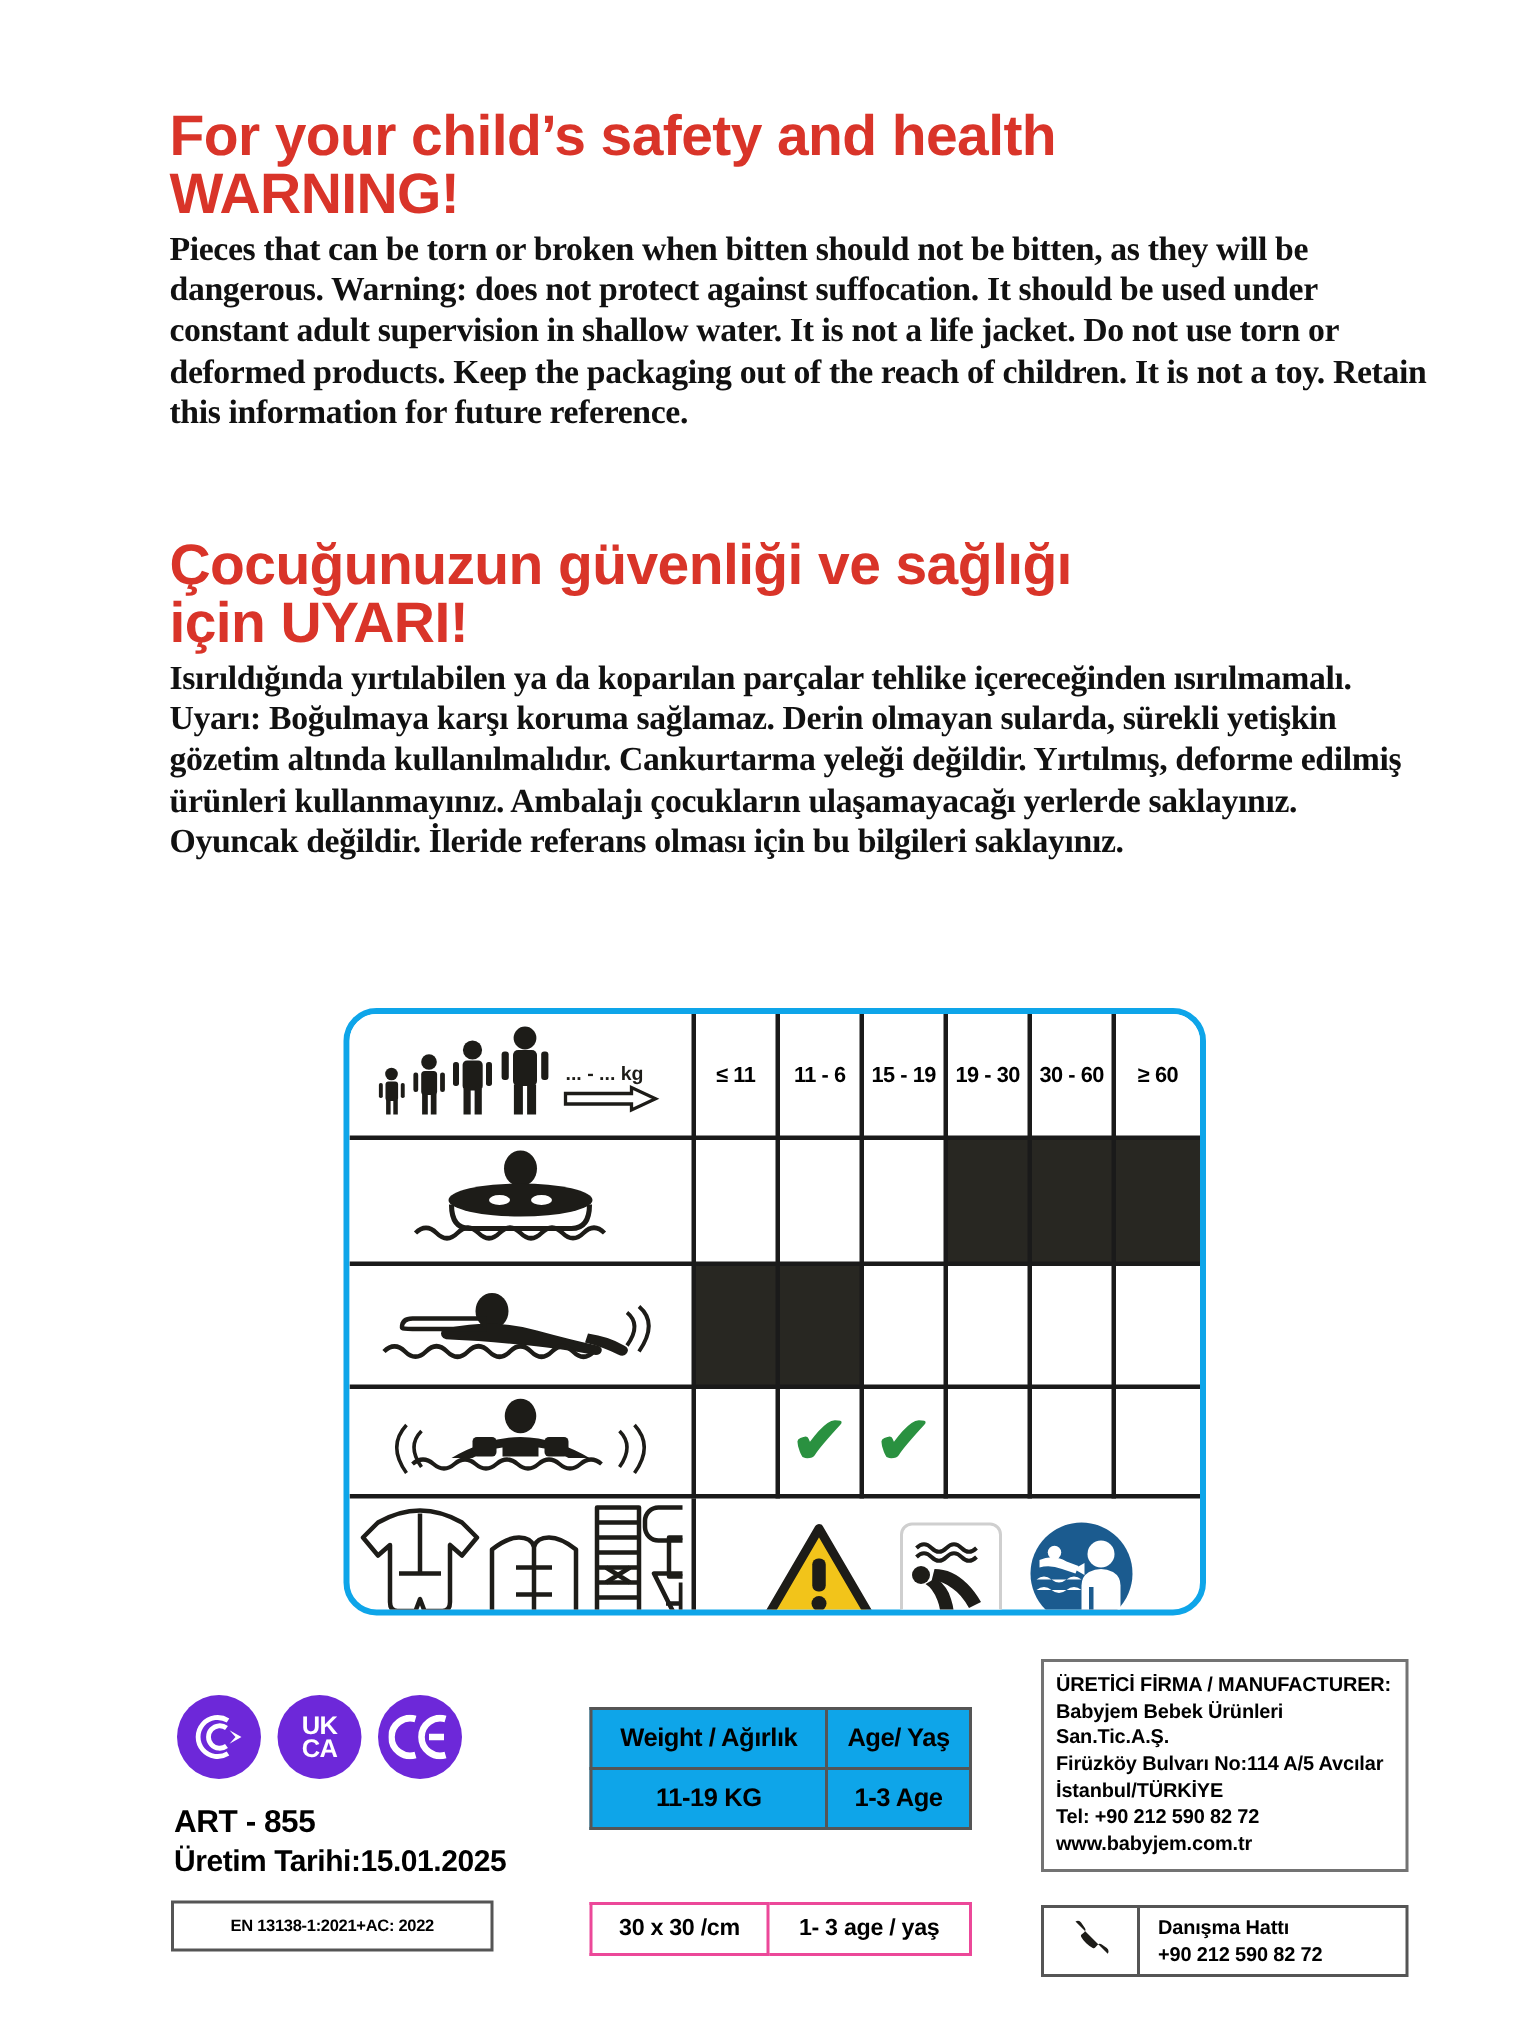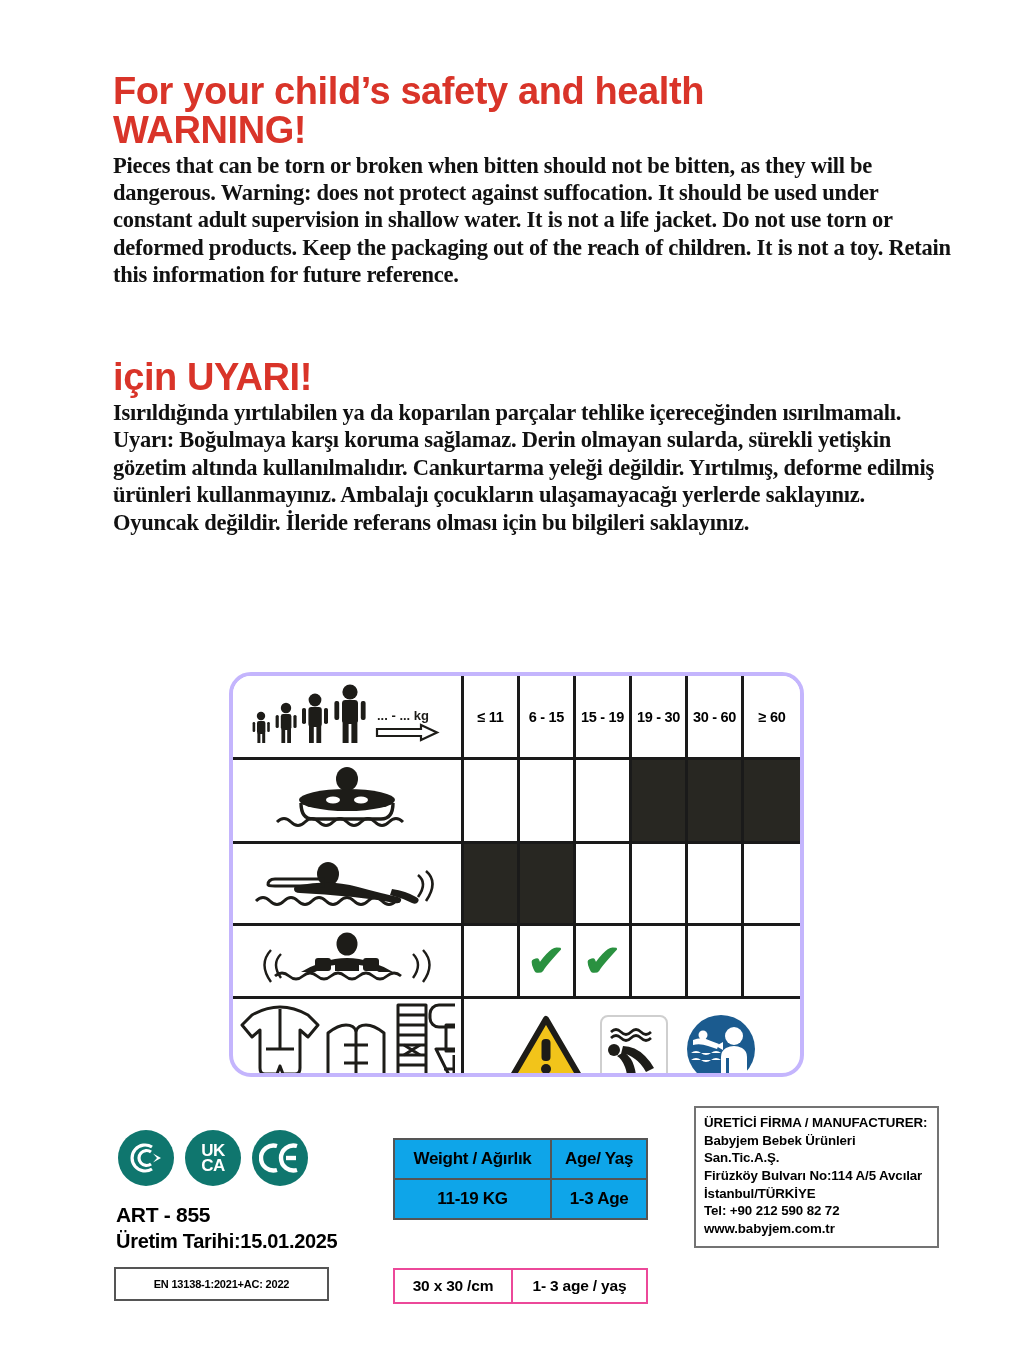--- a/index.html
+++ b/index.html
@@ -48,21 +48,21 @@
     font-family: Liberation Serif, serif;
   }
 
   
   #picto-panel {
     position: absolute;
     left: 211px;
     top: 672px;
     width: 575px;
     height: 405px;
-    border: 4px solid #c4b5fd;
+    border: 4px solid #0ea5e9;
     border-radius: 22px;
     background: #ffffff;
     box-sizing: border-box;
     overflow: hidden;
   }
   .picto-grid {
     position: absolute;
     left: 0; top: 0;
     width: 100%;
     height: 100%;
@@ -125,21 +125,21 @@
     position: absolute;
     left: 100px;
     top: 1130px;
     display: flex;
     gap: 11px;
     align-items: center;
   }
   .cert-circle {
     width: 56px; height: 56px;
     border-radius: 50%;
-    background: #0f766e;
+    background: #6d28d9;
     display: flex;
     align-items: center;
     justify-content: center;
     color: #ffffff;
   }
   .ukca-text {
     font-size: 17px;
     font-weight: bold;
     line-height: 0.9;
     text-align: center;
@@ -275,20 +275,21 @@
   <div class="warn-block" id="en-block">
     <div class="warn-title">
       <span>For your child’s safety and health</span>
       <span class="l2">WARNING!</span>
     </div>
     <p class="warn-body">Pieces that can be torn or broken when bitten should not be bitten, as they will be dangerous. Warning: does not protect against suffocation. It should be used under constant adult supervision in shallow water. It is not a life jacket. Do not use torn or deformed products. Keep the packaging out of the reach of children. It is not a toy. Retain this information for future reference.</p>
   </div>
 
   <div class="warn-block" id="tr-block">
     <div class="warn-title">
+      <span>Çocuğunuzun güvenliği ve sağlığı</span>
       <span class="l2">için UYARI!</span>
     </div>
     <p class="warn-body">Isırıldığında yırtılabilen ya da koparılan parçalar tehlike içereceğinden ısırılmamalı. Uyarı: Boğulmaya karşı koruma sağlamaz. Derin olmayan sularda, sürekli yetişkin gözetim altında kullanılmalıdır. Cankurtarma yeleği değildir. Yırtılmış, deforme edilmiş ürünleri kullanmayınız. Ambalajı çocukların ulaşamayacağı yerlerde saklayınız. Oyuncak değildir. İleride referans olması için bu bilgileri saklayınız.</p>
   </div>
 
   <div id="picto-panel">
     <div class="picto-grid">
 
       <div class="cell icon-col">
         <svg width="200" height="66" viewBox="0 0 200 66">
@@ -326,21 +327,21 @@
 
           <g fill="none" stroke="#1d1c18" stroke-width="2.2">
             <path d="M130 45 L174 45 L174 41 L190 48.5 L174 56 L174 52 L130 52 Z"></path>
           </g>
         </svg>
       </div>
       <div class="cell">
           <span class="hdr-label">≤ 11</span>
         </div>
       <div class="cell">
-          <span class="hdr-label">6 - 15</span>
+          <span class="hdr-label">11 - 6</span>
         </div>
       <div class="cell">
           <span class="hdr-label">15 - 19</span>
         </div>
       <div class="cell">
           <span class="hdr-label">19 - 30</span>
         </div>
       <div class="cell">
           <span class="hdr-label">30 - 60</span>
         </div>
@@ -540,14 +541,25 @@
   <div id="manufacturer-box">
     <div class="m-line">ÜRETİCİ FİRMA / MANUFACTURER:</div>
     <div class="m-line">Babyjem Bebek Ürünleri</div>
     <div class="m-line">San.Tic.A.Ş.</div>
     <div class="m-line">Firüzköy Bulvarı No:114 A/5 Avcılar</div>
     <div class="m-line">İstanbul/TÜRKİYE</div>
     <div class="m-line">Tel: +90 212 590 82 72</div>
     <div class="m-line">www.babyjem.com.tr</div>
   </div>
 
+  <div id="helpline-box">
+    <div class="phone-cell">
+      <svg width="28" height="28" viewBox="0 0 28 28">
+        <path d="M6.5 2.2 q2.6 -1.4 4.2 0.8 l2.6 3.8 q1.2 1.8 -0.6 3.3 l-1.8 1.5 q-0.8 0.7 -0.2 1.8 q1.3 2.4 3.6 4.6 q2.3 2.2 4.7 3.4 q1.1 0.5 1.8 -0.3 l1.5 -1.8 q1.5 -1.8 3.3 -0.5 l3.6 2.6 q2.1 1.6 0.7 4.1" transform="translate(-2,-1) scale(0.92)" fill="#1d1c18"></path>
+      </svg>
+    </div>
+    <div class="text-cell">
+      <div class="h-line">Danışma Hattı</div>
+      <div class="h-line">+90 212 590 82 72</div>
+    </div>
+  </div>
 
 </div>
 
 </body></html>

